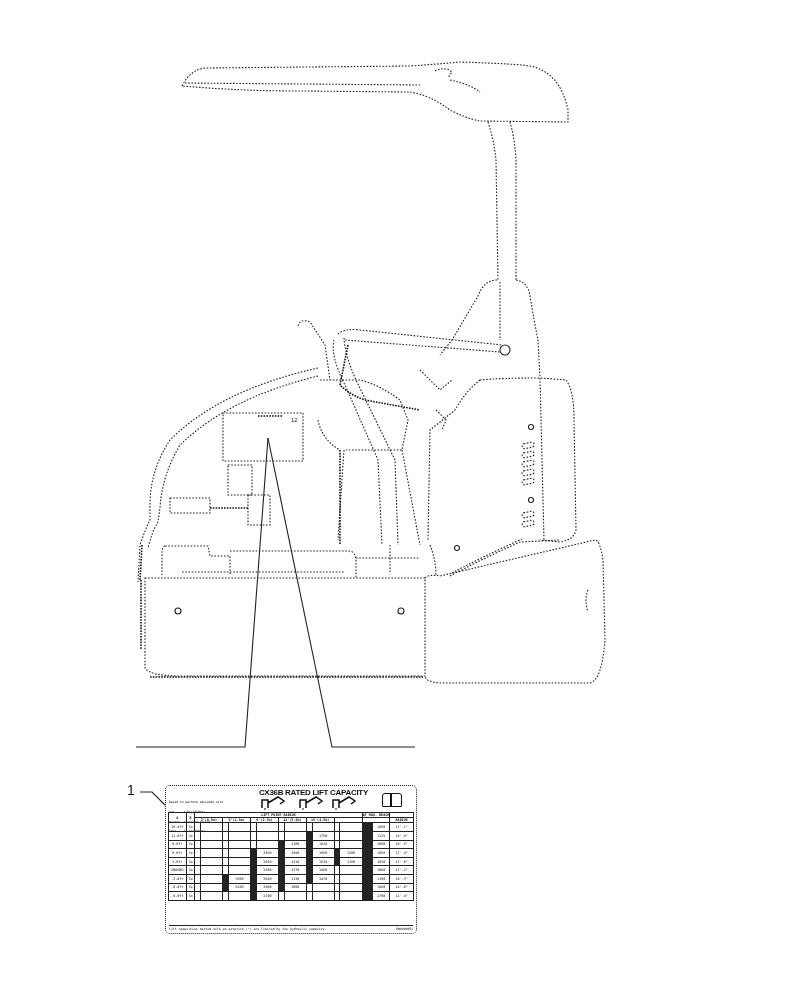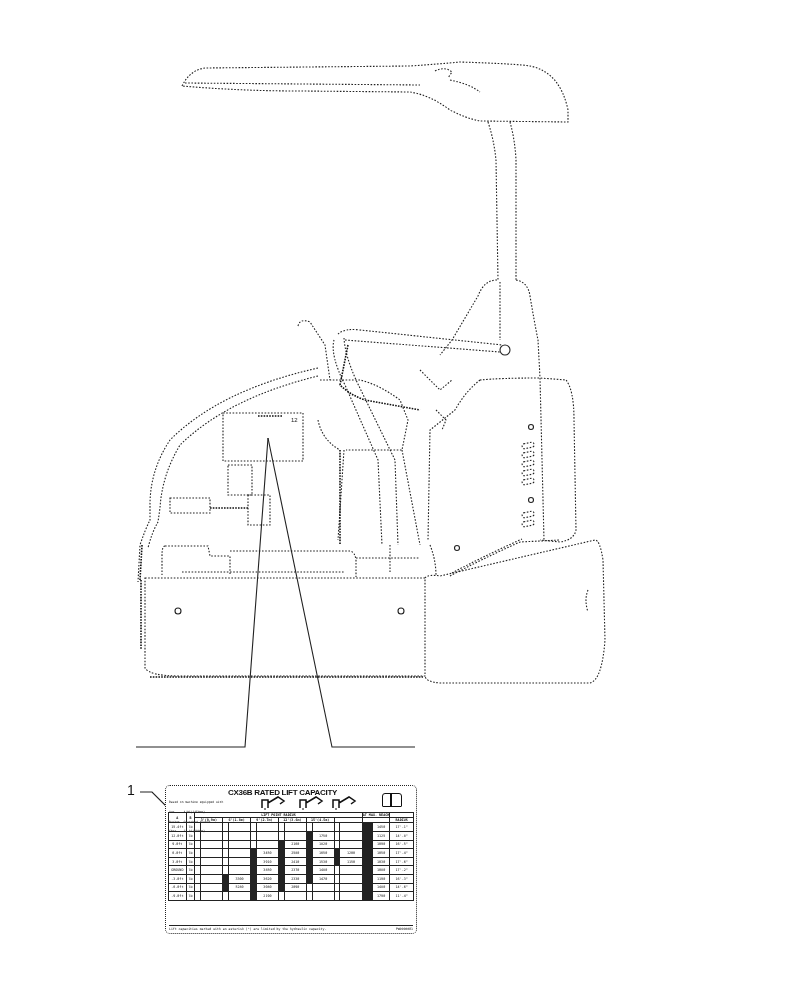--- a/index.html
+++ b/index.html
@@ -6,21 +6,21 @@
   body { width:812px; height:1000px; position:relative; overflow:hidden;
          font-family:"Liberation Sans", sans-serif; color:#111; }
   .art { position:absolute; left:0; top:0; width:812px; height:1000px; }
   .dot { fill:none; stroke:#222; stroke-width:1.1; stroke-dasharray:1.6 1.6; }
   .dotb { fill:none; stroke:#111; stroke-width:1.6; stroke-dasharray:1.6 1.2; }
   .solid { fill:none; stroke:#222; stroke-width:1.1; }
   .callout { position:absolute; font-size:14px; color:#111; }
   
   .decal { position:absolute; left:165px; top:785px; width:252px; height:149px;
            border:1.5px dotted #222; border-radius:5px; box-sizing:border-box; background:#fff; }
-  .decal-title { position:absolute; left:62px; top:2px; width:140px; text-align:left;
+  .decal-title { position:absolute; left:62px; top:2px; width:140px; text-align:right;
                  font-size:8px; font-weight:bold; letter-spacing:-0.3px; }
   .decal-note { position:absolute; left:3px; top:9px; font-size:3px; line-height:3.2px;
                 white-space:pre; font-family:"DejaVu Sans Mono", monospace; }
   .book { position:absolute; left:216px; top:7px; width:20px; height:14px;
           border:1.5px solid #111; border-radius:3px 3px 1px 1px; box-sizing:border-box; }
   .book:after { content:""; position:absolute; left:7px; top:0; width:1.5px; height:100%; background:#111; }
   .digger { position:absolute; top:8px; width:28px; height:16px; }
   .ltable { position:absolute; left:2px; top:26px; width:246px; border-collapse:collapse;
             font-size:3.4px; font-family:"DejaVu Sans Mono", monospace; table-layout:fixed; }
   .ltable td, .ltable th { border:0.8px solid #222; padding:0; height:7.6px; text-align:center;

